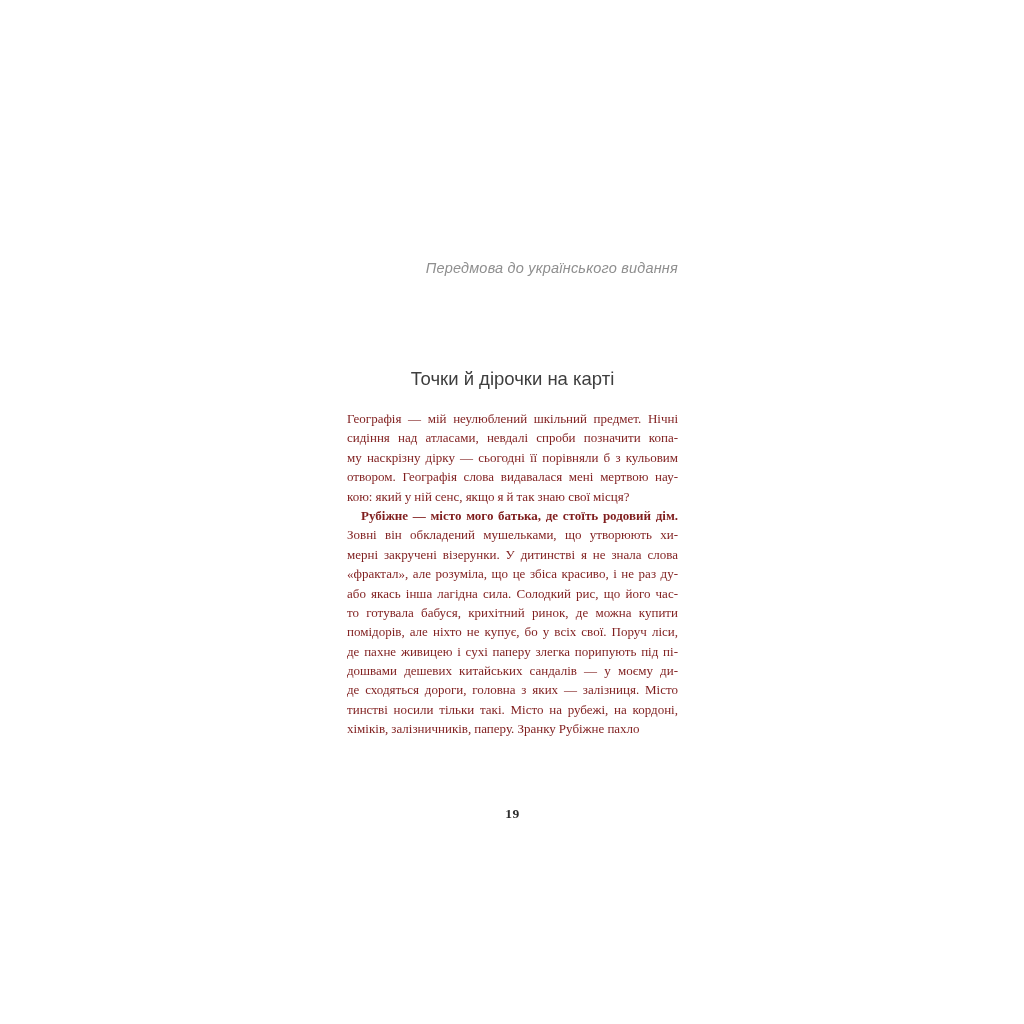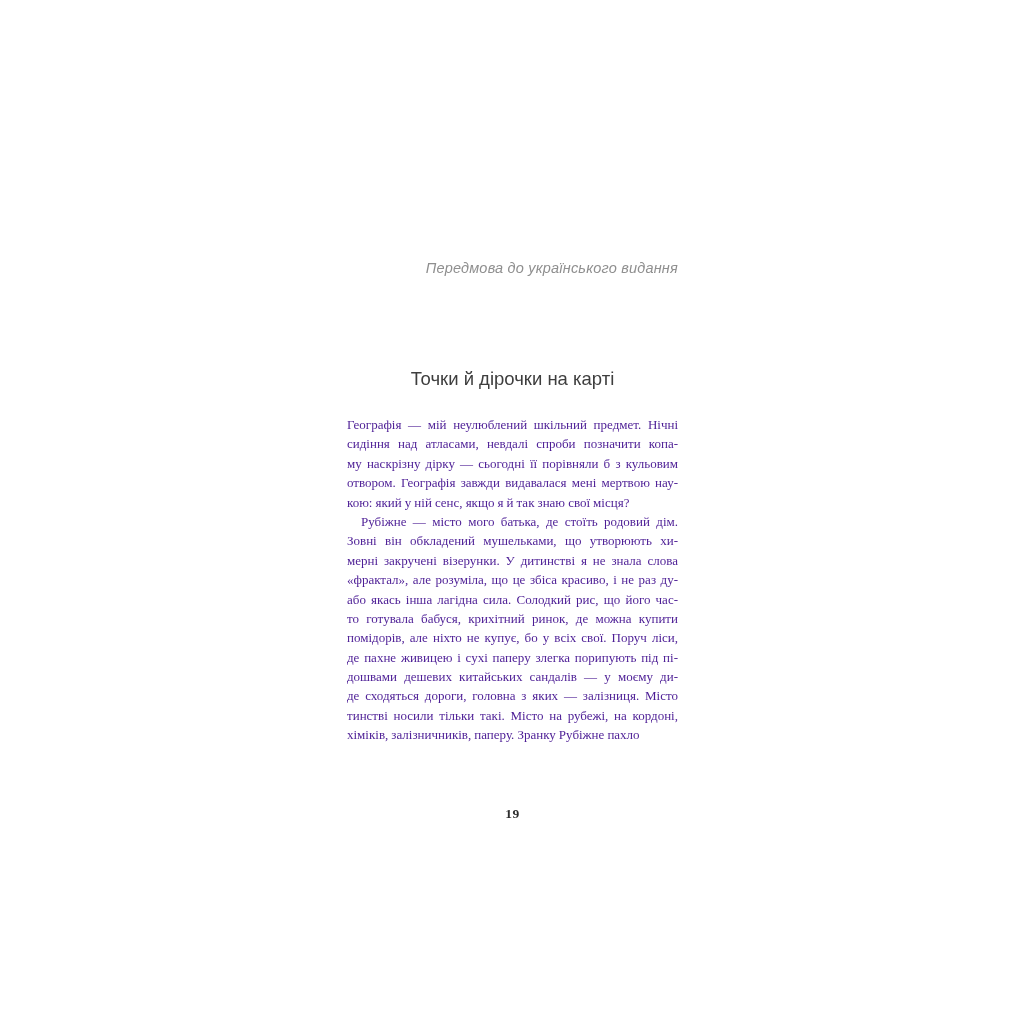--- a/index.html
+++ b/index.html
@@ -40,35 +40,35 @@
     font: 18.5px/24px "Liberation Sans", sans-serif;
     color: #3e3e3e;
     margin-top: 16px;
   }
   .body-text {
     position: absolute;
     top: 409px;
     left: 0;
     right: 0;
     font: 13px/19.4px "Liberation Serif", serif;
-    color: #4c1d95;
-    margin-top: 6px;
+    color: #7f1d1d;
   }
   .line {
     height: 19.4px;
     overflow: hidden;
     text-align: justify;
     text-align-last: justify;
     word-spacing: -0.2px;
   }
   .line.end {
     text-align-last: left;
   }
   .line.indent {
     text-indent: 14px;
+    font-weight: bold;
   }
   .page-number {
     position: absolute;
     top: 805px;
     left: 0;
     right: 0;
     text-align: center;
     font: bold 13.5px/18px "Liberation Serif", serif;
     color: #2e2e2e;
     letter-spacing: 0.5px;
@@ -83,21 +83,21 @@
     <div class="running-header">Передмова до українського видання</div>
 
     <div class="chapter-title">Точки й дірочки на карті</div>
 
     <div class="body-text">
 
       <div>
         <div class="line">Географія — мій неулюблений шкільний предмет. Нічні</div>
         <div class="line">сидіння над атласами, невдалі спроби позначити копа-</div>
         <div class="line">му наскрізну дірку — сьогодні її порівняли б з кульовим</div>
-        <div class="line">отвором. Географія завжди видавалася мені мертвою нау-</div>
+        <div class="line">отвором. Географія слова видавалася мені мертвою нау-</div>
         <div class="line end">кою: який у ній сенс, якщо я й так знаю свої місця?</div>
       </div>
 
       <div>
         <div class="line indent">Рубіжне — місто мого батька, де стоїть родовий дім.</div>
         <div class="line">Зовні він обкладений мушельками, що утворюють хи-</div>
         <div class="line">мерні закручені візерунки. У дитинстві я не знала слова</div>
         <div class="line">«фрактал», але розуміла, що це збіса красиво, і не раз ду-</div>
         <div class="line">або якась інша лагідна сила. Солодкий рис, що його час-</div>
         <div class="line">то готувала бабуся, крихітний ринок, де можна купити</div>

